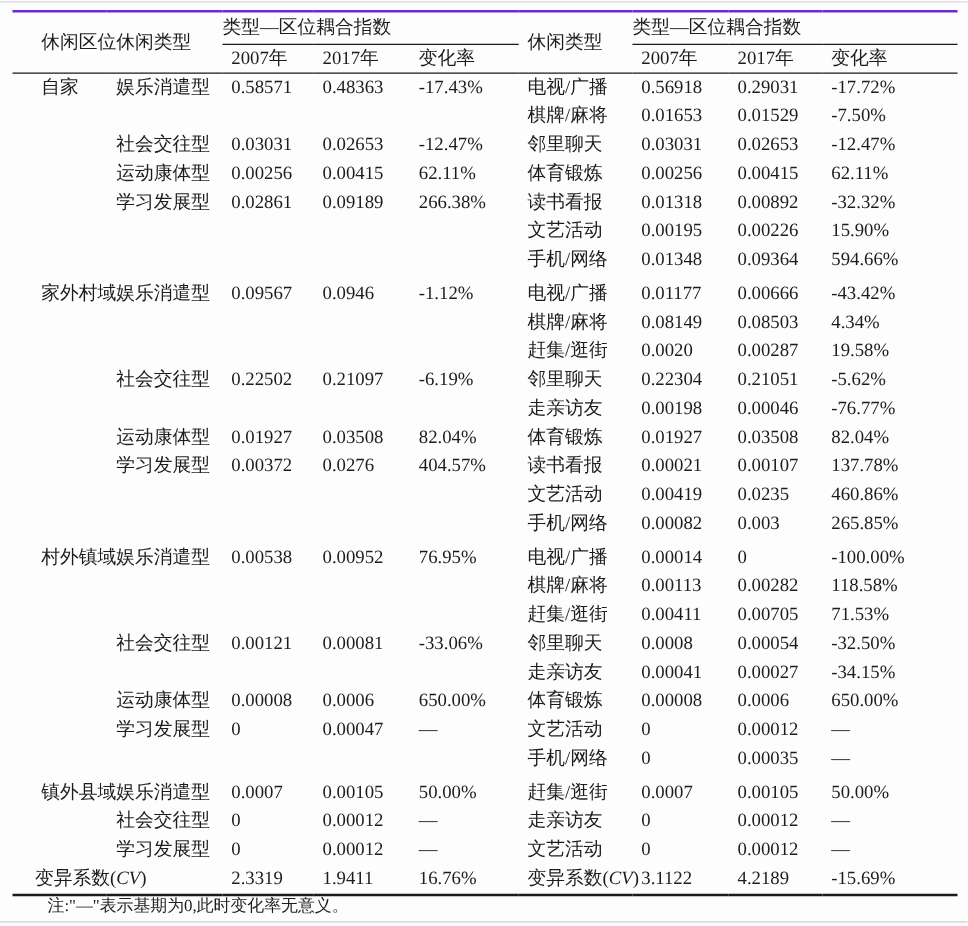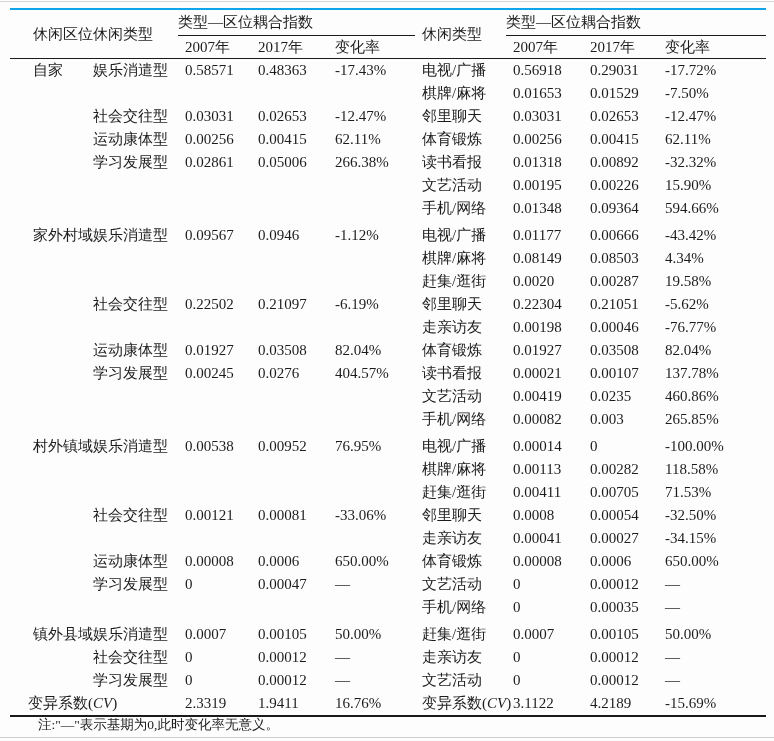--- a/index.html
+++ b/index.html
@@ -11,21 +11,21 @@
     position:relative;
     overflow:hidden;
   }
   .scanline { position:absolute; left:0; width:774px; height:1px; background:#d7d7d7; }
   .scanline.top { top:1px; }
   .scanline.bottom { top:737px; background:#cfcfcf; }
 
   table.coupling {
     position:absolute; left:10px; top:8px; width:756px;
     border-collapse:collapse; table-layout:fixed;
-    border-top:2px solid #0ea5e9;
+    border-top:2px solid #6d28d9;
     border-bottom:2px solid #1a1a1a;
     font-size:15px;
   }
   th, td {
     font-weight:normal; text-align:left; white-space:nowrap;
     padding:0 0 0 7px; height:23px; line-height:23px;
     vertical-align:middle;
   }
   thead tr.h1 th { height:25px; line-height:25px; }
   thead tr.h2 th { height:22px; line-height:22px; border-bottom:1px solid #1a1a1a; }
@@ -117,21 +117,21 @@
         <td class="c4">62.11%</td>
         <td class="c5">体育锻炼</td>
         <td class="c6">0.00256</td>
         <td class="c7">0.00415</td>
         <td class="c8">62.11%</td>
       </tr>
       <tr>
         <td class="c0"></td>
         <td class="c1">学习发展型</td>
         <td class="c2">0.02861</td>
-        <td class="c3">0.05006</td>
+        <td class="c3">0.09189</td>
         <td class="c4">266.38%</td>
         <td class="c5">读书看报</td>
         <td class="c6">0.01318</td>
         <td class="c7">0.00892</td>
         <td class="c8">-32.32%</td>
       </tr>
       <tr>
         <td class="c0"></td>
         <td class="c1"></td>
         <td class="c2"></td>
@@ -215,21 +215,21 @@
         <td class="c3">0.03508</td>
         <td class="c4">82.04%</td>
         <td class="c5">体育锻炼</td>
         <td class="c6">0.01927</td>
         <td class="c7">0.03508</td>
         <td class="c8">82.04%</td>
       </tr>
       <tr>
         <td class="c0"></td>
         <td class="c1">学习发展型</td>
-        <td class="c2">0.00245</td>
+        <td class="c2">0.00372</td>
         <td class="c3">0.0276</td>
         <td class="c4">404.57%</td>
         <td class="c5">读书看报</td>
         <td class="c6">0.00021</td>
         <td class="c7">0.00107</td>
         <td class="c8">137.78%</td>
       </tr>
       <tr>
         <td class="c0"></td>
         <td class="c1"></td>

